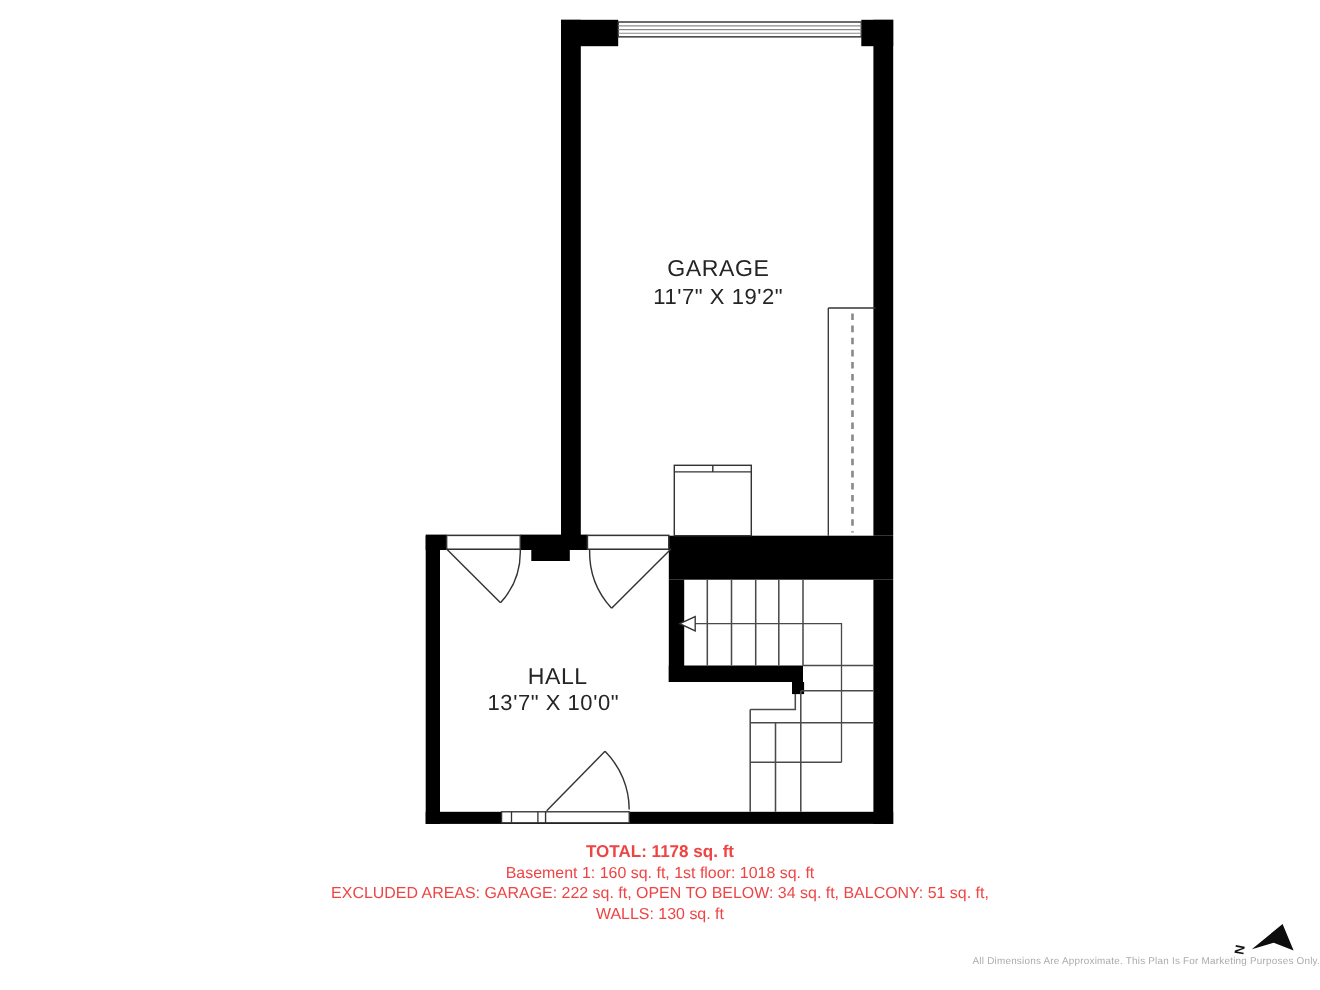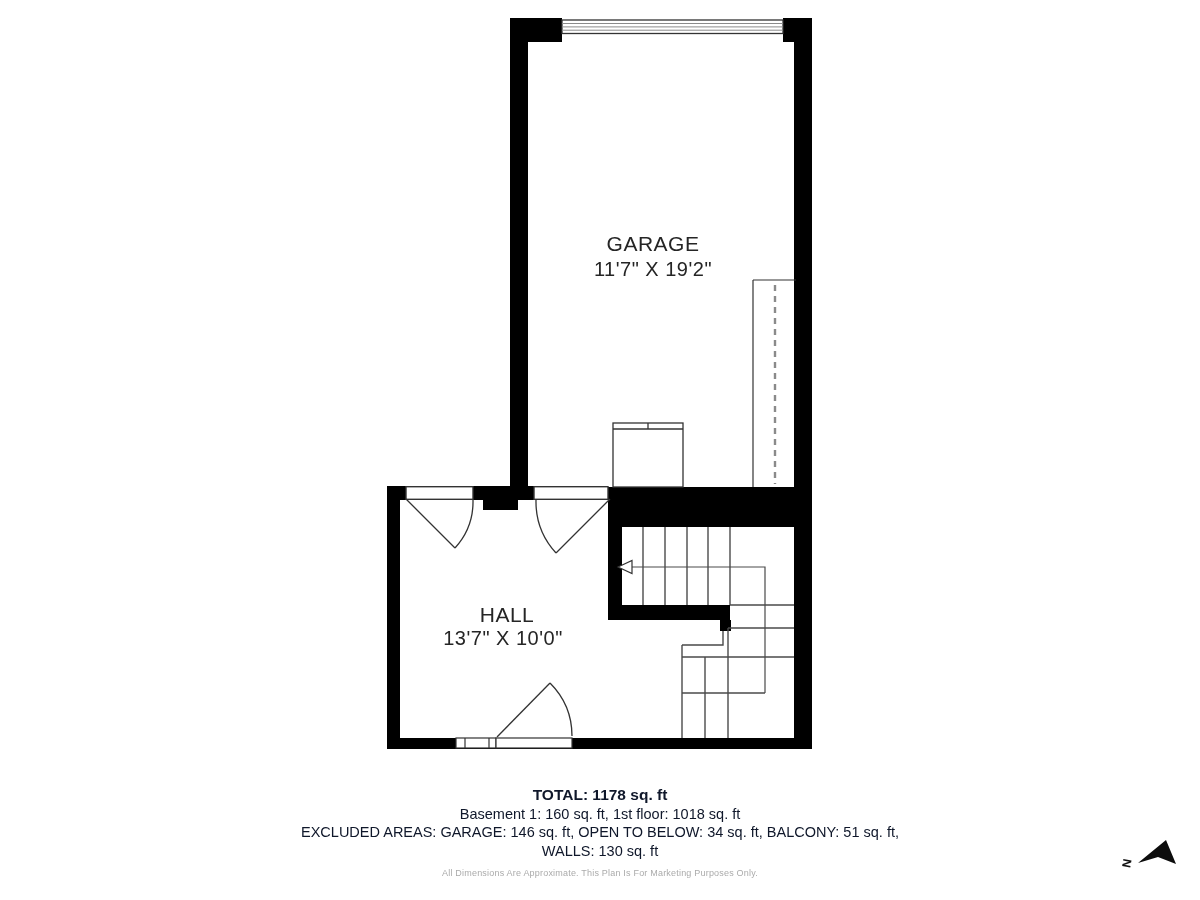--- a/index.html
+++ b/index.html
@@ -5,26 +5,26 @@
   html,body{margin:0;padding:0;background:#ffffff;}
   .stage{
     position:relative;width:1200px;height:900px;background:#ffffff;overflow:hidden;
     font-family:"Liberation Sans", sans-serif;
     padding-left:48px;
   }
   svg{position:absolute;left:0;top:0;}
   .room-name{font-size:21px;fill:#252525;letter-spacing:.5px;}
   .room-dims{font-size:20px;fill:#252525;letter-spacing:.5px;}
   .summary{
-    position:absolute;top:786px;left:0;width:1200px;text-align:center;
-    color:#0f172a;font-size:14.5px;line-height:18.5px;
+    position:absolute;top:766px;left:0;width:1200px;text-align:center;
+    color:#ef4444;font-size:14.5px;line-height:18.5px;
   }
   .summary .total{font-weight:bold;font-size:15.5px;}
   .disclaimer{
-    position:absolute;top:868px;left:0;width:1200px;text-align:center;
+    position:absolute;top:868px;left:0;width:1200px;text-align:right;
     color:#ababab;font-size:9px;letter-spacing:.2px;
   }
   .north-label{font-size:12px;font-weight:bold;fill:#111;}
 </style>
 </head>
 <body>
 
 <div class="stage">
 
   <svg width="1200" height="900" viewBox="0 0 1200 900">
@@ -116,19 +116,19 @@
 
     <g>
       <polygon points="1138,863 1166,840 1176,864 1158,857" fill="#0d0d0d"></polygon>
       <text class="north-label" x="1124" y="866" transform="rotate(100 1127 862)">N</text>
     </g>
   </svg>
 
   <div class="summary">
     <div class="total">TOTAL: 1178 sq. ft</div>
     <div>Basement 1: 160 sq. ft, 1st floor: 1018 sq. ft</div>
-    <div>EXCLUDED AREAS: GARAGE: 146 sq. ft, OPEN TO BELOW: 34 sq. ft, BALCONY: 51 sq. ft,</div>
+    <div>EXCLUDED AREAS: GARAGE: 222 sq. ft, OPEN TO BELOW: 34 sq. ft, BALCONY: 51 sq. ft,</div>
     <div>WALLS: 130 sq. ft</div>
   </div>
 
   <div class="disclaimer">All Dimensions Are Approximate. This Plan Is For Marketing Purposes Only.</div>
 
 </div>
 
 </body></html>

